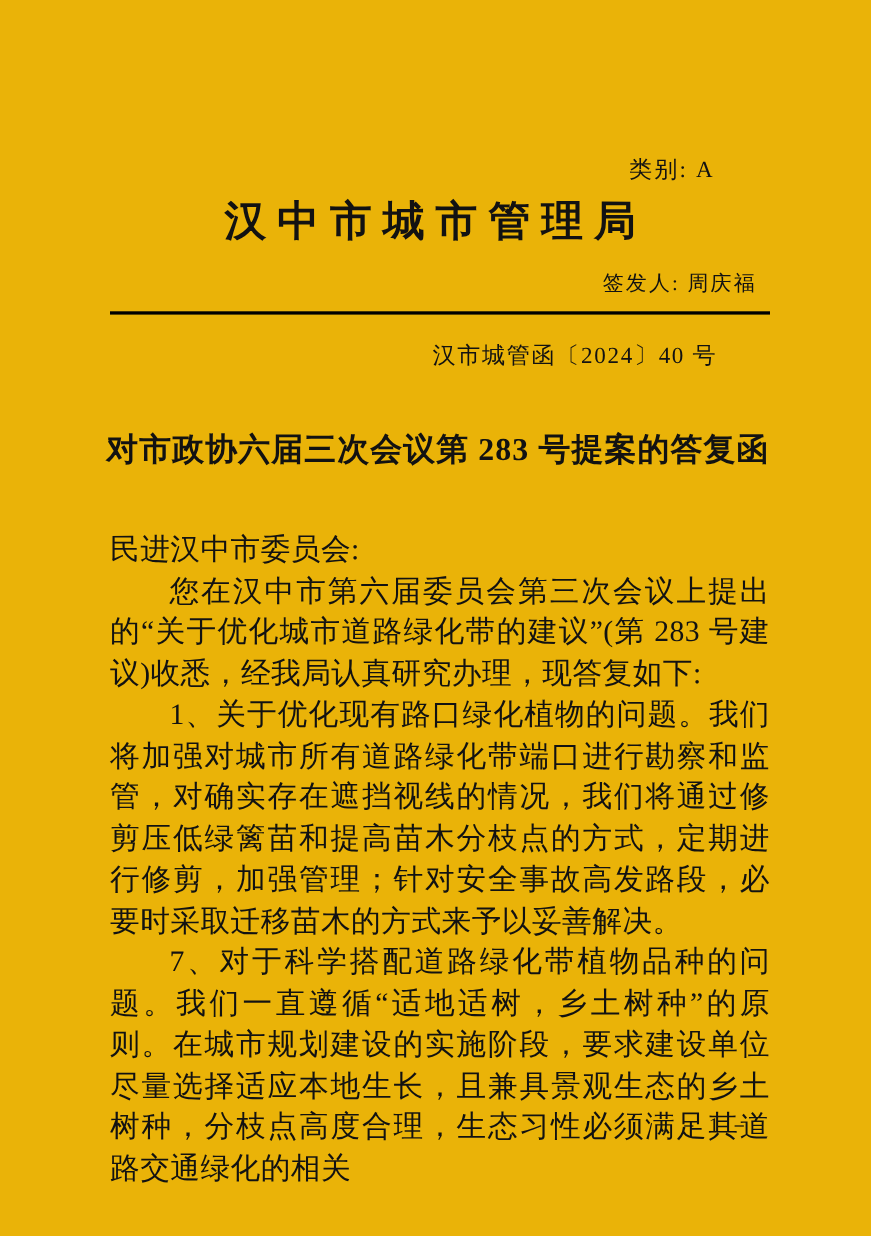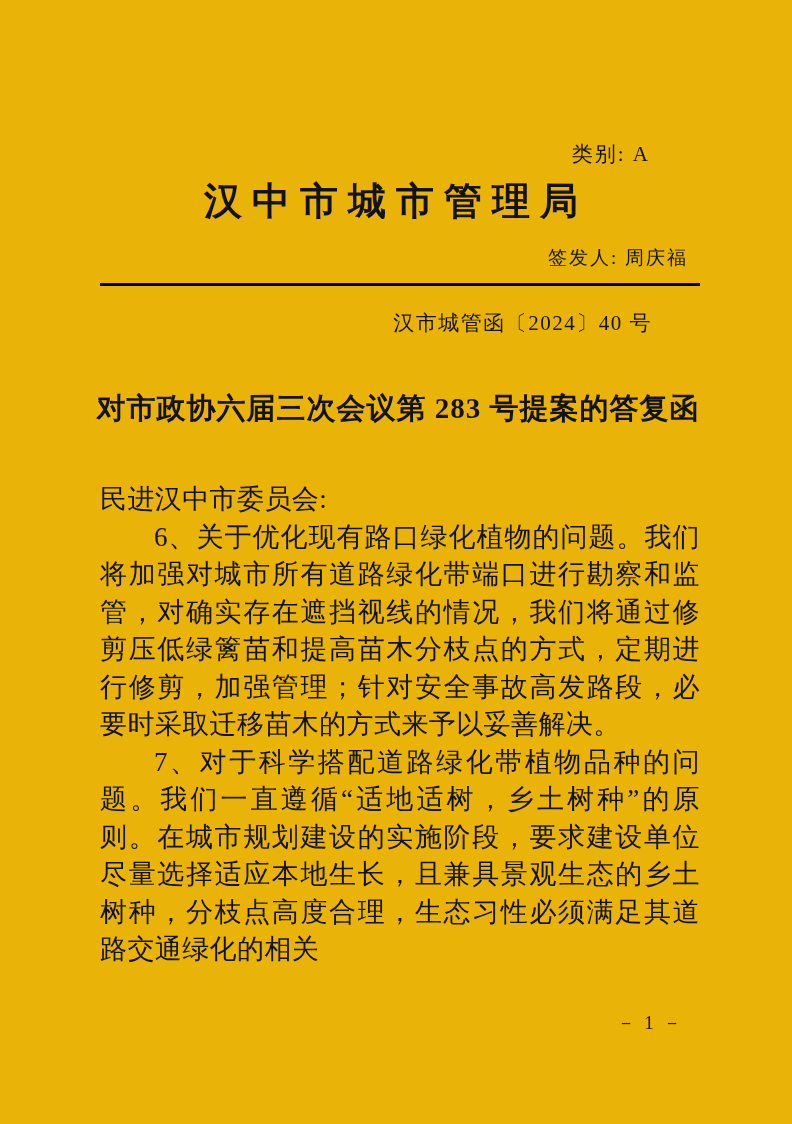--- a/index.html
+++ b/index.html
@@ -115,19 +115,20 @@
   <div class="signer">签发人: 周庆福</div>
 
   <div class="divider"></div>
 
   <div class="doc-number">汉市城管函〔2024〕40 号</div>
 
   <h2 class="doc-heading">对市政协六届三次会议第 283 号提案的答复函</h2>
 
   <div class="doc-body">
     <p class="salutation">民进汉中市委员会:</p>
-    <p class="para">6、关于优化现有路口绿化植物的问题。我们将加强对城市所有道路绿化带端口进行勘察和监管，对确实存在遮挡视线的情况，我们将通过修剪压低绿篱苗和提高苗木分枝点的方式，定期进行修剪，加强管理；针对安全事故高发路段，必要时采取迁移苗木的方式来予以妥善解决。</p>
+    <p class="para">您在汉中市第六届委员会第三次会议上提出的“关于优化城市道路绿化带的建议”(第 283 号建议)收悉，经我局认真研究办理，现答复如下:</p>
+    <p class="para">1、关于优化现有路口绿化植物的问题。我们将加强对城市所有道路绿化带端口进行勘察和监管，对确实存在遮挡视线的情况，我们将通过修剪压低绿篱苗和提高苗木分枝点的方式，定期进行修剪，加强管理；针对安全事故高发路段，必要时采取迁移苗木的方式来予以妥善解决。</p>
     <p class="para">7、对于科学搭配道路绿化带植物品种的问题。我们一直遵循“适地适树，乡土树种”的原则。在城市规划建设的实施阶段，要求建设单位尽量选择适应本地生长，且兼具景观生态的乡土树种，分枝点高度合理，生态习性必须满足其道路交通绿化的相关</p>
   </div>
 
   <div class="page-number">－ 1 －</div>
 
 </div>
 
 </body></html>

